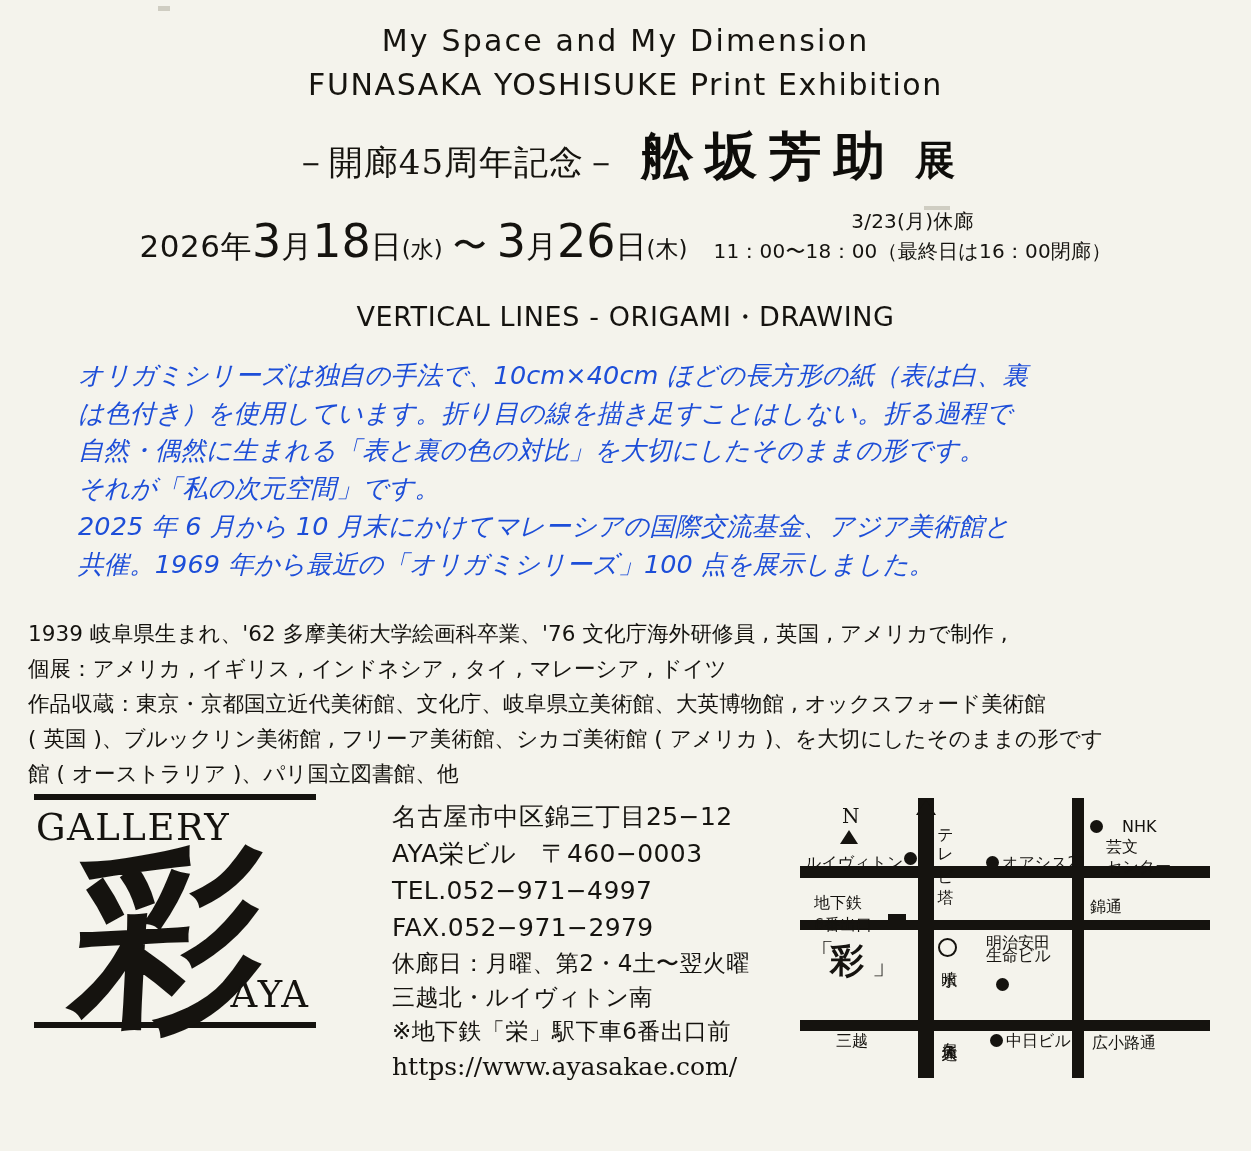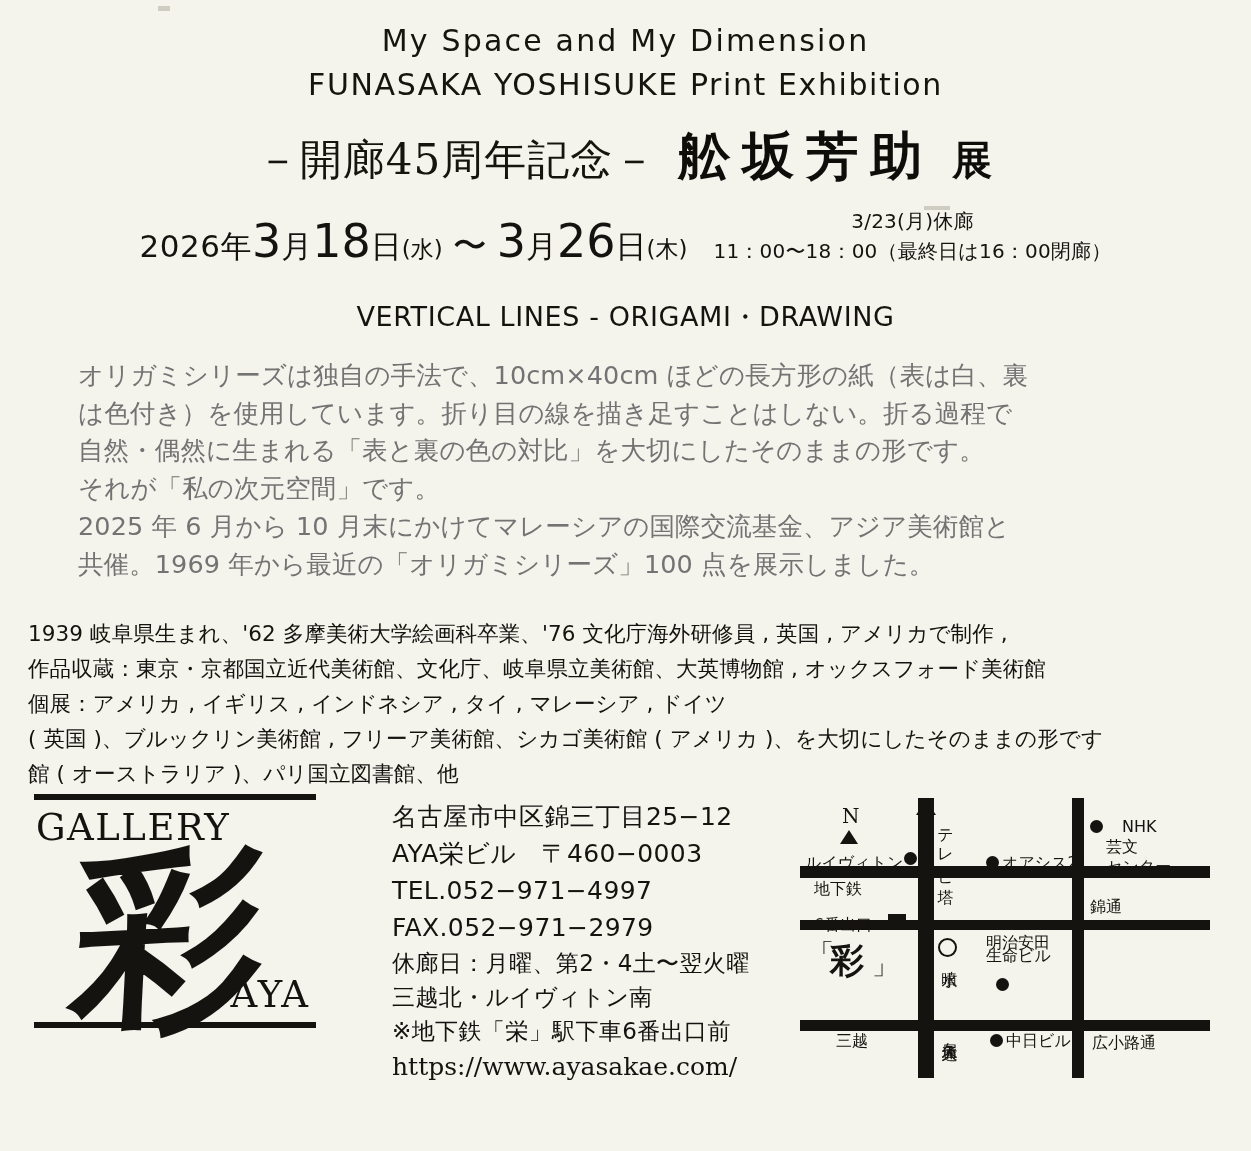--- a/index.html
+++ b/index.html
@@ -41,21 +41,21 @@
 
   .title-row {
     margin-top: 16px;
     display: flex;
     justify-content: center;
     align-items: baseline;
     gap: 22px;
   }
   .title-sub {
     font-family: "DejaVu Serif", serif;
-    font-size: 42px;
+    font-size: 34px;
     letter-spacing: 1px;
     color: #16140f;
   }
   .title-main {
     font-family: "DejaVu Serif", serif;
     font-size: 52px;
     font-weight: 700;
     letter-spacing: 12px;
     color: #0e0d0a;
   }
@@ -113,21 +113,22 @@
     letter-spacing: 0.6px;
   }
 
   
   .statement {
     margin: 22px 78px 0 78px;
     font-family: "DejaVu Sans", sans-serif;
     font-size: 25.5px;
     line-height: 1.48;
     letter-spacing: 0.1px;
-    color: #737373;
+    color: #1d4ed8;
+    font-style: italic;
   }
   .statement p { margin: 0; }
 
   
   .bio {
     margin: 34px 28px 0 28px;
     font-family: "DejaVu Sans", sans-serif;
     font-size: 21.5px;
     line-height: 1.62;
     letter-spacing: 0.1px;
@@ -341,22 +342,22 @@
     <p>オリガミシリーズは独自の手法で、10cm×40cm ほどの長方形の紙（表は白、裏</p>
     <p>は色付き）を使用しています。折り目の線を描き足すことはしない。折る過程で</p>
     <p>自然・偶然に生まれる「表と裏の色の対比」を大切にしたそのままの形です。</p>
     <p>それが「私の次元空間」です。</p>
     <p>2025 年 6 月から 10 月末にかけてマレーシアの国際交流基金、アジア美術館と</p>
     <p>共催。1969 年から最近の「オリガミシリーズ」100 点を展示しました。</p>
   </div>
 
   <div class="bio">
     <p>1939 岐阜県生まれ、'62 多摩美術大学絵画科卒業、'76 文化庁海外研修員 , 英国 , アメリカで制作 ,</p>
+    <p>個展：アメリカ , イギリス , インドネシア , タイ , マレーシア , ドイツ</p>
     <p>作品収蔵：東京・京都国立近代美術館、文化庁、岐阜県立美術館、大英博物館 , オックスフォード美術館</p>
-    <p>個展：アメリカ , イギリス , インドネシア , タイ , マレーシア , ドイツ</p>
     <p>( 英国 )、ブルックリン美術館 , フリーア美術館、シカゴ美術館 ( アメリカ )、を大切にしたそのままの形です</p>
     <p>館 ( オーストラリア )、パリ国立図書館、他</p>
   </div>
 
   <div class="footer">
 
     <div class="logo-block">
       <div class="logo-rule top"></div>
       <div class="logo-rule bottom"></div>
       <div class="logo-gallery">GALLERY</div>
@@ -394,21 +395,21 @@
       <div class="map-label" style="left:5px;top:56px;">ルイヴィトン</div>
 
       <div class="dot" style="left:290px;top:22px;"></div>
       <div class="map-label" style="left:306px;top:20px;margin-left:16px;">NHK</div>
       <div class="map-label" style="left:306px;top:40px;">芸文</div>
       <div class="map-label" style="left:306px;top:60px;">センター</div>
 
       <div class="dot" style="left:186px;top:58px;"></div>
       <div class="map-label" style="left:202px;top:56px;">オアシス21</div>
 
-      <div class="map-label" style="left:14px;top:82px;">地下鉄</div>
+      <div class="map-label" style="left:14px;top:96px;">地下鉄</div>
       <div class="map-label" style="left:14px;top:118px;">6番出口</div>
       <div class="sq" style="left:88px;top:116px;width:18px;height:16px;"></div>
 
       <div class="map-label" style="left:290px;top:100px;">錦通</div>
 
       <div class="bracket" style="left:8px;top:138px;">「</div>
       <div class="aya-marker" style="left:30px;top:140px;">彩</div>
       <div class="bracket" style="left:72px;top:150px;">」</div>
 
       <div class="circle-o" style="left:138px;top:140px;"></div>

